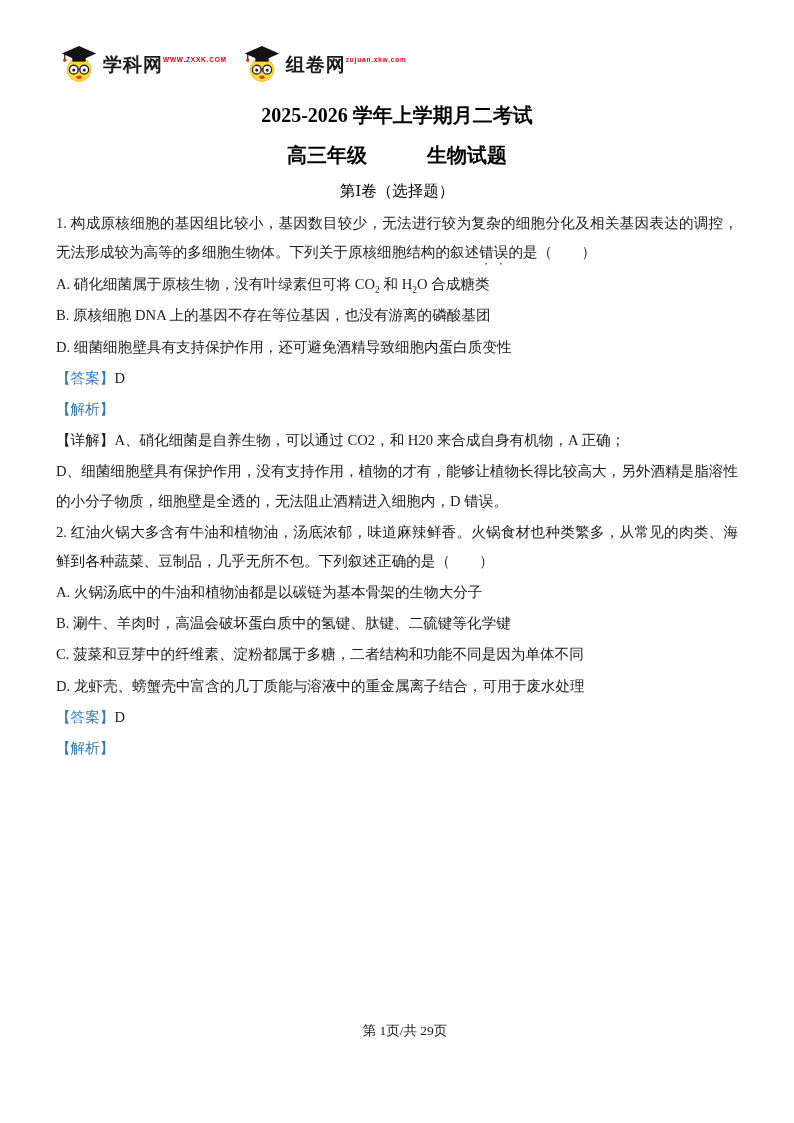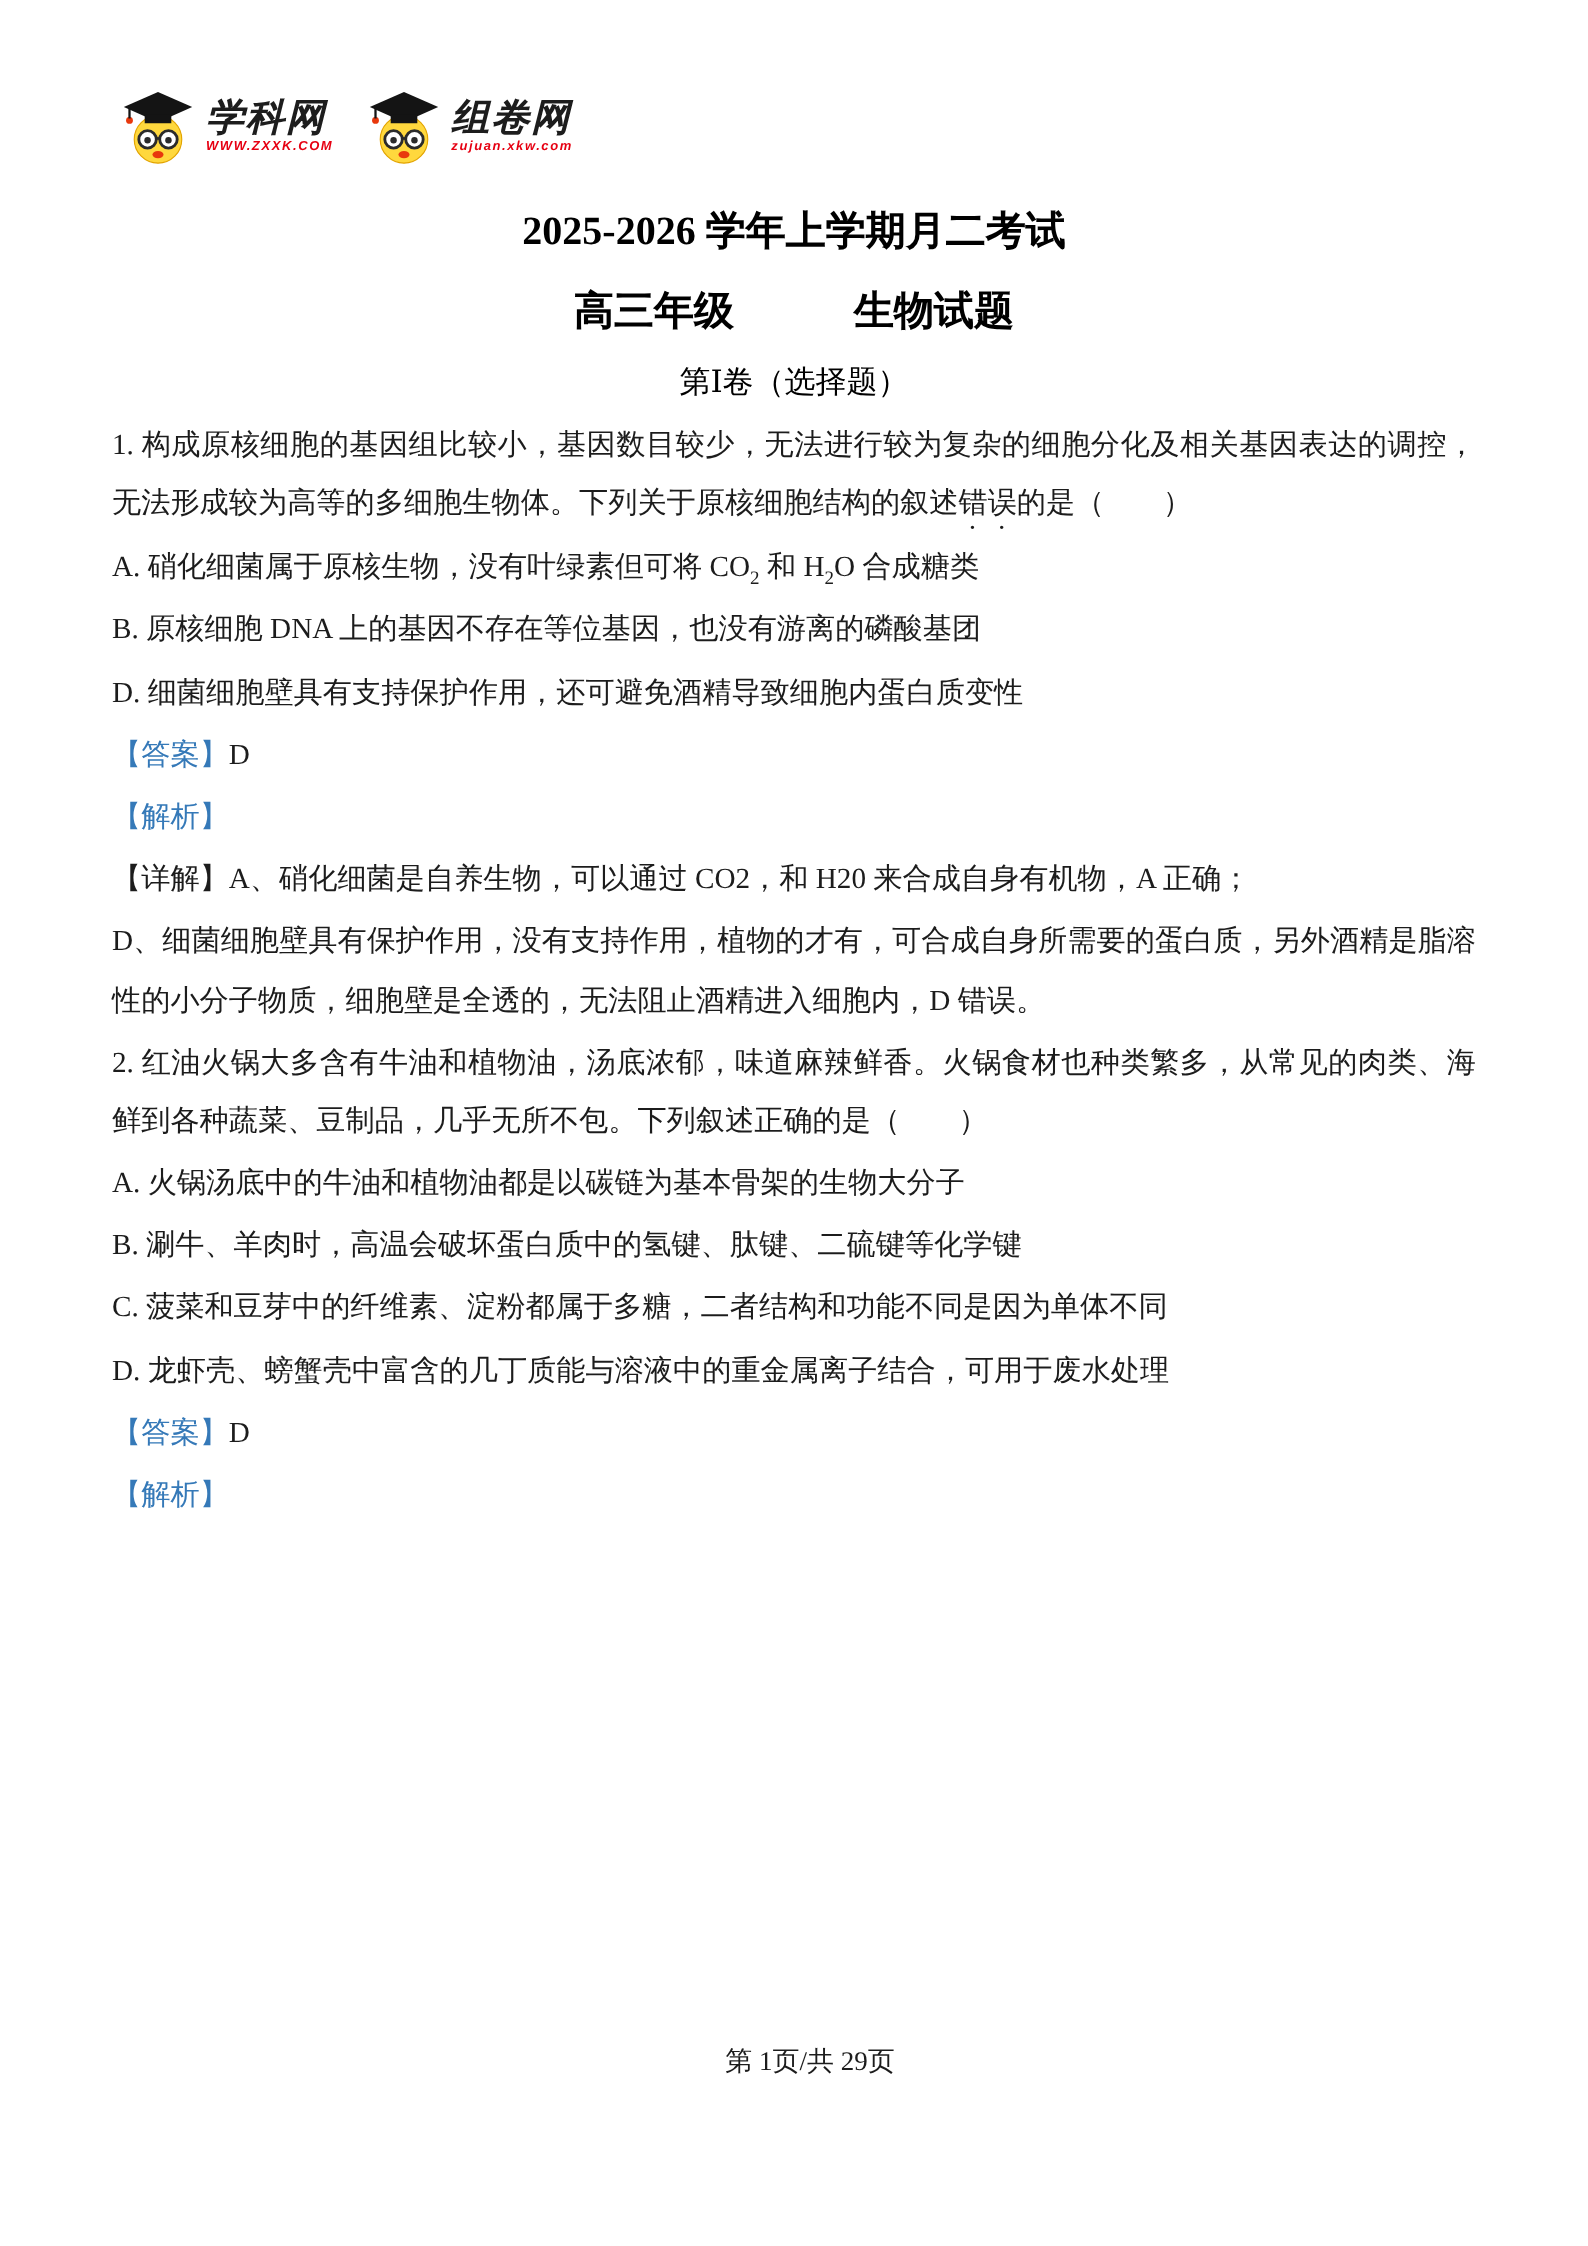--- a/index.html
+++ b/index.html
@@ -9,21 +9,21 @@
     margin:0 auto;
     background:#fff;
     overflow:hidden;
     font-family:"Liberation Serif","DejaVu Serif",serif;
     color:#1c1c1c;
   }
   
   .logos{display:flex;gap:16px;padding:44px 0 0 60px;height:46px;align-items:flex-start;}
   .logo{display:flex;align-items:center;gap:5px;}
   .logo svg{display:block;}
-  .logo-text{display:flex;flex-direction:column;line-height:1;font-style:italic;}
+  .logo-text{display:flex;flex-direction:row;line-height:1;}
   .logo-name{font-family:"Liberation Sans","DejaVu Sans",sans-serif;font-weight:bold;font-size:19px;color:#1d1d1d;letter-spacing:1px;}
   .logo-url{font-family:"Liberation Sans","DejaVu Sans",sans-serif;font-weight:bold;font-size:6.5px;color:#e60012;letter-spacing:.8px;margin-top:2px;}
   
   .h-title{margin:12px 0 0;text-align:center;font-size:20px;font-weight:bold;color:#000;}
   .h-sub{margin:13px 0 0;text-align:center;font-size:20px;font-weight:bold;color:#000;}
   .h-sec{margin:12px 0 0;text-align:center;font-size:15.5px;font-weight:normal;color:#000;}
   
   .body{padding:7px 56px 0;}
   .para{margin:0 0 2px;font-size:14.6px;line-height:2.0;text-align:justify;}
   .b{font-weight:bold;}
@@ -98,21 +98,21 @@
   <div class="body">
 
 
     <p class="para"><span>1. 构成原核细胞的基因组比较小，基因数目较少，无法进行较为复杂的细胞分化及相关基因表达的调控，无法形成较为高等的多细胞生物体。下列关于原核细胞结构的叙述</span><span class="em-dots">错误</span><span>的是（　　）</span></p>
     <p class="para"><span>A. 硝化细菌属于原核生物，没有叶绿素但可将 CO</span><sub>2</sub><span> 和 H</span><sub>2</sub><span>O 合成糖类</span></p>
     <p class="para"><span>B. 原核细胞 DNA 上的基因不存在等位基因，也没有游离的磷酸基团</span></p>
     <p class="para"><span>D. 细菌细胞壁具有支持保护作用，还可避免酒精导致细胞内蛋白质变性</span></p>
     <p class="para"><span class="blue">【答案】</span><span>D</span></p>
     <p class="para"><span class="blue">【解析】</span></p>
     <p class="para">【详解】A、硝化细菌是自养生物，可以通过 CO2，和 H20 来合成自身有机物，A 正确；</p>
-    <p class="para">D、细菌细胞壁具有保护作用，没有支持作用，植物的才有，可合成自身所需要的蛋白质，另外酒精是脂溶性的小分子物质，细胞壁是全透的，无法阻止酒精进入细胞内，D 错误。</p>
+    <p class="para">D、细菌细胞壁具有保护作用，没有支持作用，植物的才有，能够让植物长得比较高大，另外酒精是脂溶性的小分子物质，细胞壁是全透的，无法阻止酒精进入细胞内，D 错误。</p>
 
     <p class="para"><span>2. 红油火锅大多含有牛油和植物油，汤底浓郁，味道麻辣鲜香。火锅食材也种类繁多，从常见的肉类、海鲜到各种蔬菜、豆制品，几乎无所不包。下列叙述正确的是（　　）</span></p>
     <p class="para"><span>A. 火锅汤底中的牛油和植物油都是以碳链为基本骨架的生物大分子</span></p>
     <p class="para"><span>B. 涮牛、羊肉时，高温会破坏蛋白质中的氢键、肽键、二硫键等化学键</span></p>
     <p class="para"><span>C. 菠菜和豆芽中的纤维素、淀粉都属于多糖，二者结构和功能不同是因为单体不同</span></p>
     <p class="para"><span>D. 龙虾壳、螃蟹壳中富含的几丁质能与溶液中的重金属离子结合，可用于废水处理</span></p>
     <p class="para"><span class="blue">【答案】</span><span>D</span></p>
     <p class="para"><span class="blue">【解析】</span></p>
 
   </div>

